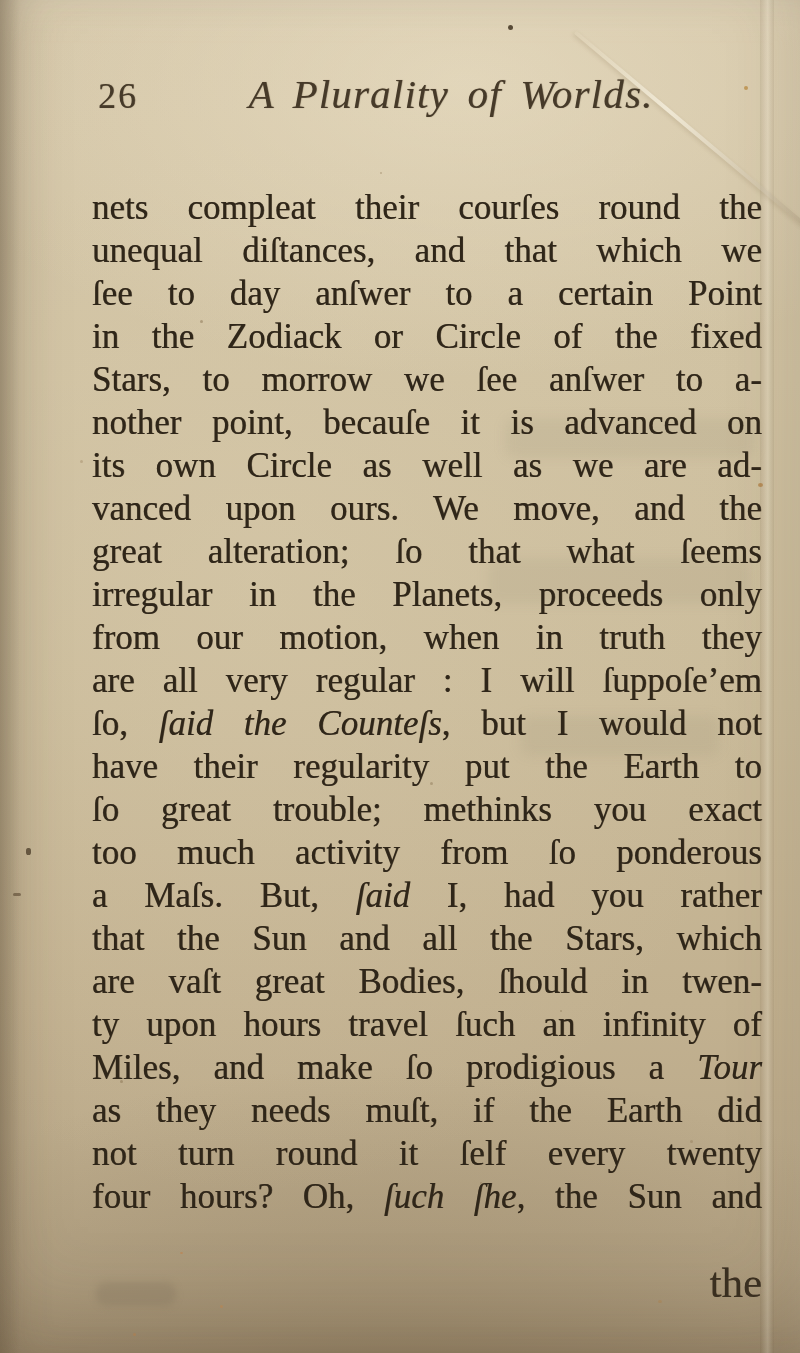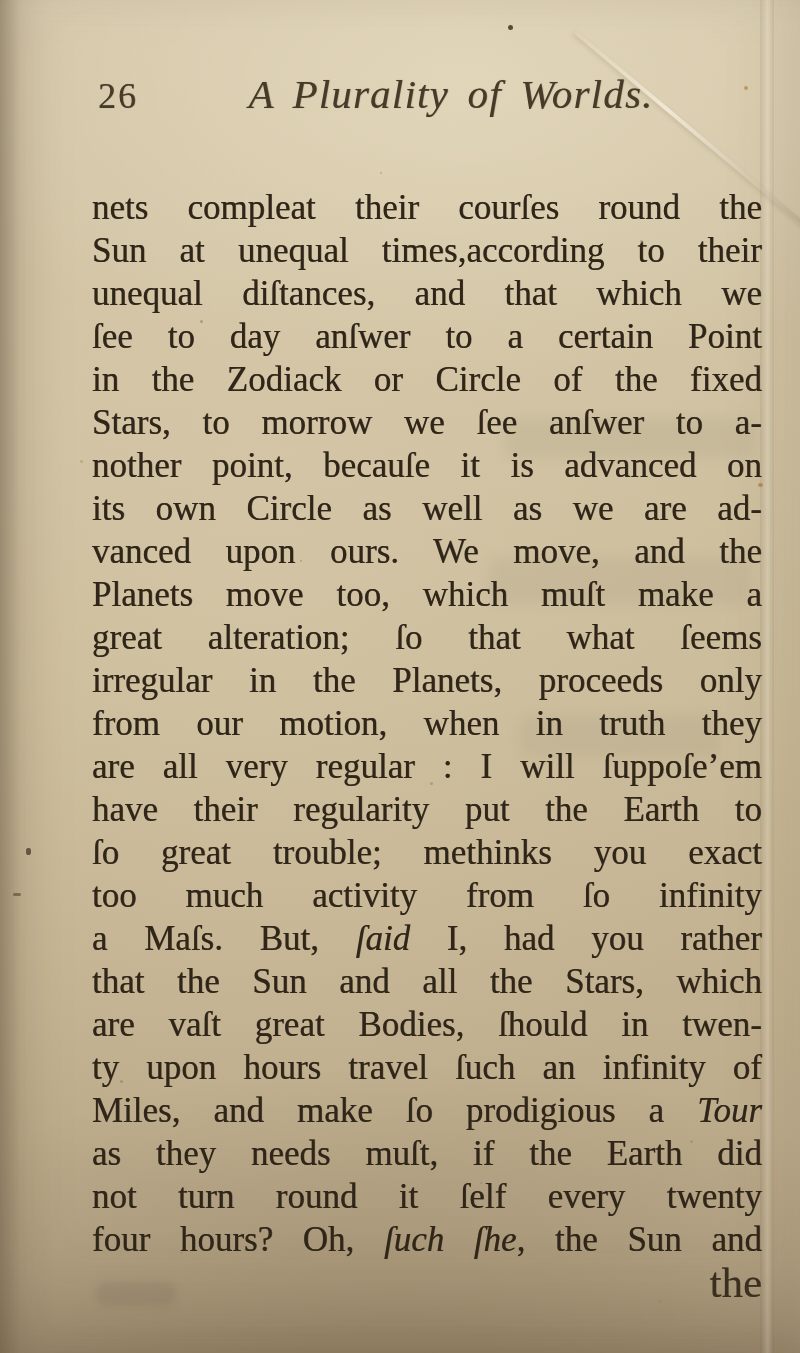--- a/index.html
+++ b/index.html
@@ -81,36 +81,35 @@
   <div class="ghost ghost-c"></div>
   <div class="ghost ghost-d"></div>
 
   <div class="header">
     <span class="pagenum">26</span>
     <span class="runtitle">A Plurality of Worlds.</span>
   </div>
 
   <div class="bodytext" id="bodytext">
       <div class="line"><span>nets compleat their courſes round the</span></div>
-      <div class="line"><span>Sun at unequal times,according to their</span></div>
       <div class="line"><span>unequal diſtances, and that which we</span></div>
       <div class="line"><span>ſee to day anſwer to a certain Point</span></div>
       <div class="line"><span>in the Zodiack or Circle of the fixed</span></div>
       <div class="line"><span>Stars, to morrow we ſee anſwer to a-</span></div>
       <div class="line"><span>nother point, becauſe it is advanced on</span></div>
       <div class="line"><span>its own Circle as well as we are ad-</span></div>
       <div class="line"><span>vanced upon ours. We move, and the</span></div>
-      <div class="line"><span>Planets move too, which muſt make a</span></div>
       <div class="line"><span>great alteration; ſo that what ſeems</span></div>
       <div class="line"><span>irregular in the Planets, proceeds only</span></div>
       <div class="line"><span>from our motion, when in truth they</span></div>
       <div class="line"><span>are all very regular : I will ſuppoſe’em</span></div>
+      <div class="line"><span>ſo, </span><span class="it">ſaid the Counteſs</span><span>, but I would not</span></div>
       <div class="line"><span>have their regularity put the Earth to</span></div>
       <div class="line"><span>ſo great trouble; methinks you exact</span></div>
-      <div class="line"><span>too much activity from ſo infinity</span></div>
+      <div class="line"><span>too much activity from ſo ponderous</span></div>
       <div class="line"><span>a Maſs. But, </span><span class="it">ſaid</span><span> I, had you rather</span></div>
       <div class="line"><span>that the Sun and all the Stars, which</span></div>
       <div class="line"><span>are vaſt great Bodies, ſhould in twen-</span></div>
       <div class="line"><span>ty upon hours travel ſuch an infinity of</span></div>
       <div class="line"><span>Miles, and make ſo prodigious a </span><span class="it">Tour</span></div>
       <div class="line"><span>as they needs muſt, if the Earth did</span></div>
       <div class="line"><span>not turn round it ſelf every twenty</span></div>
       <div class="line"><span>four hours? Oh, </span><span class="it">ſuch ſhe</span><span>, the Sun and</span></div>
     </div>
 

